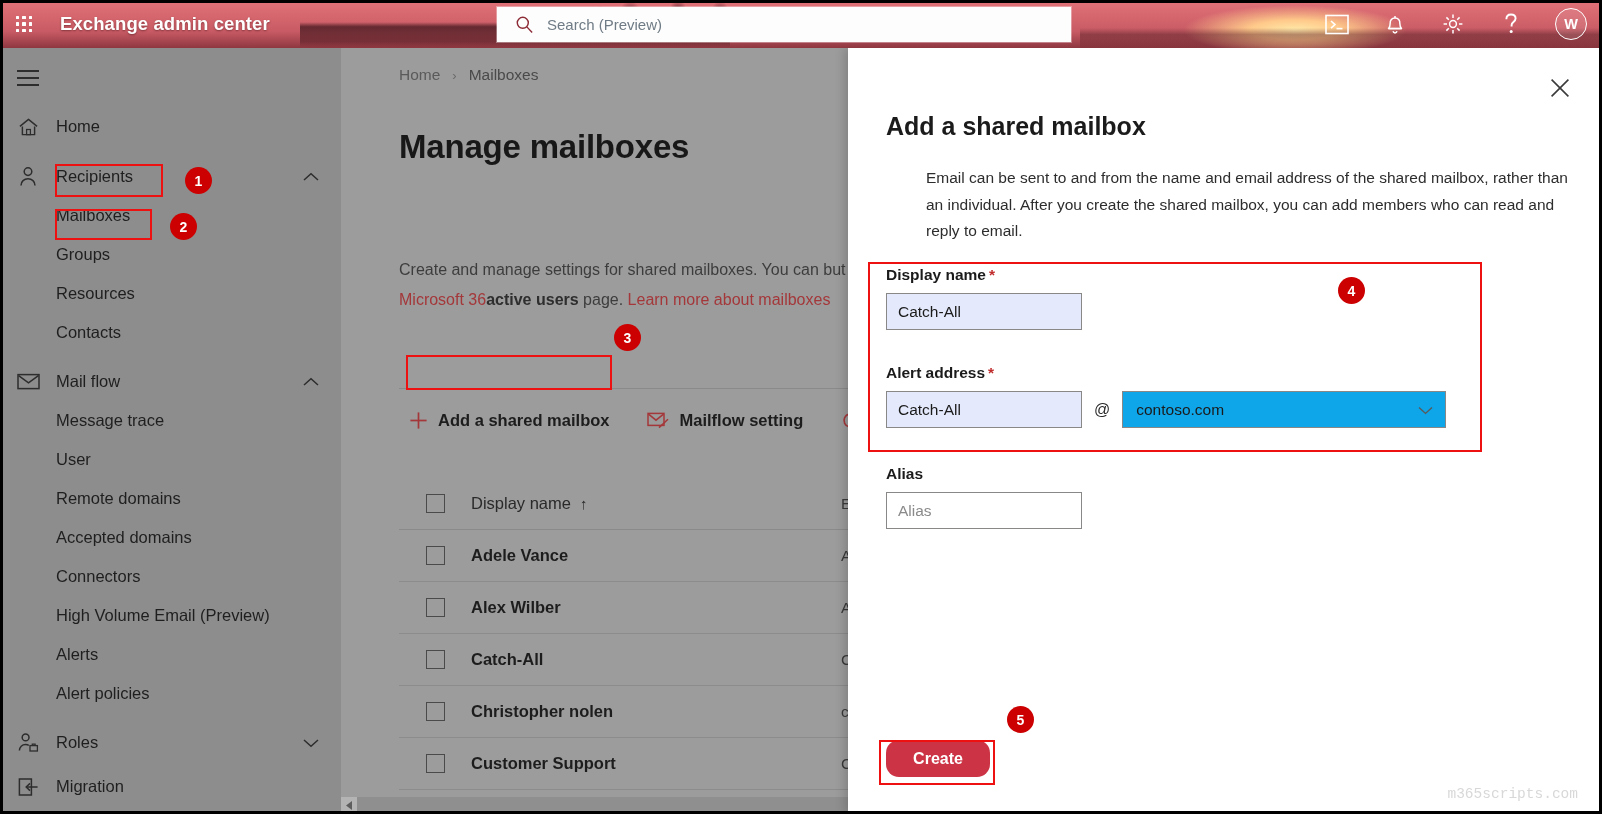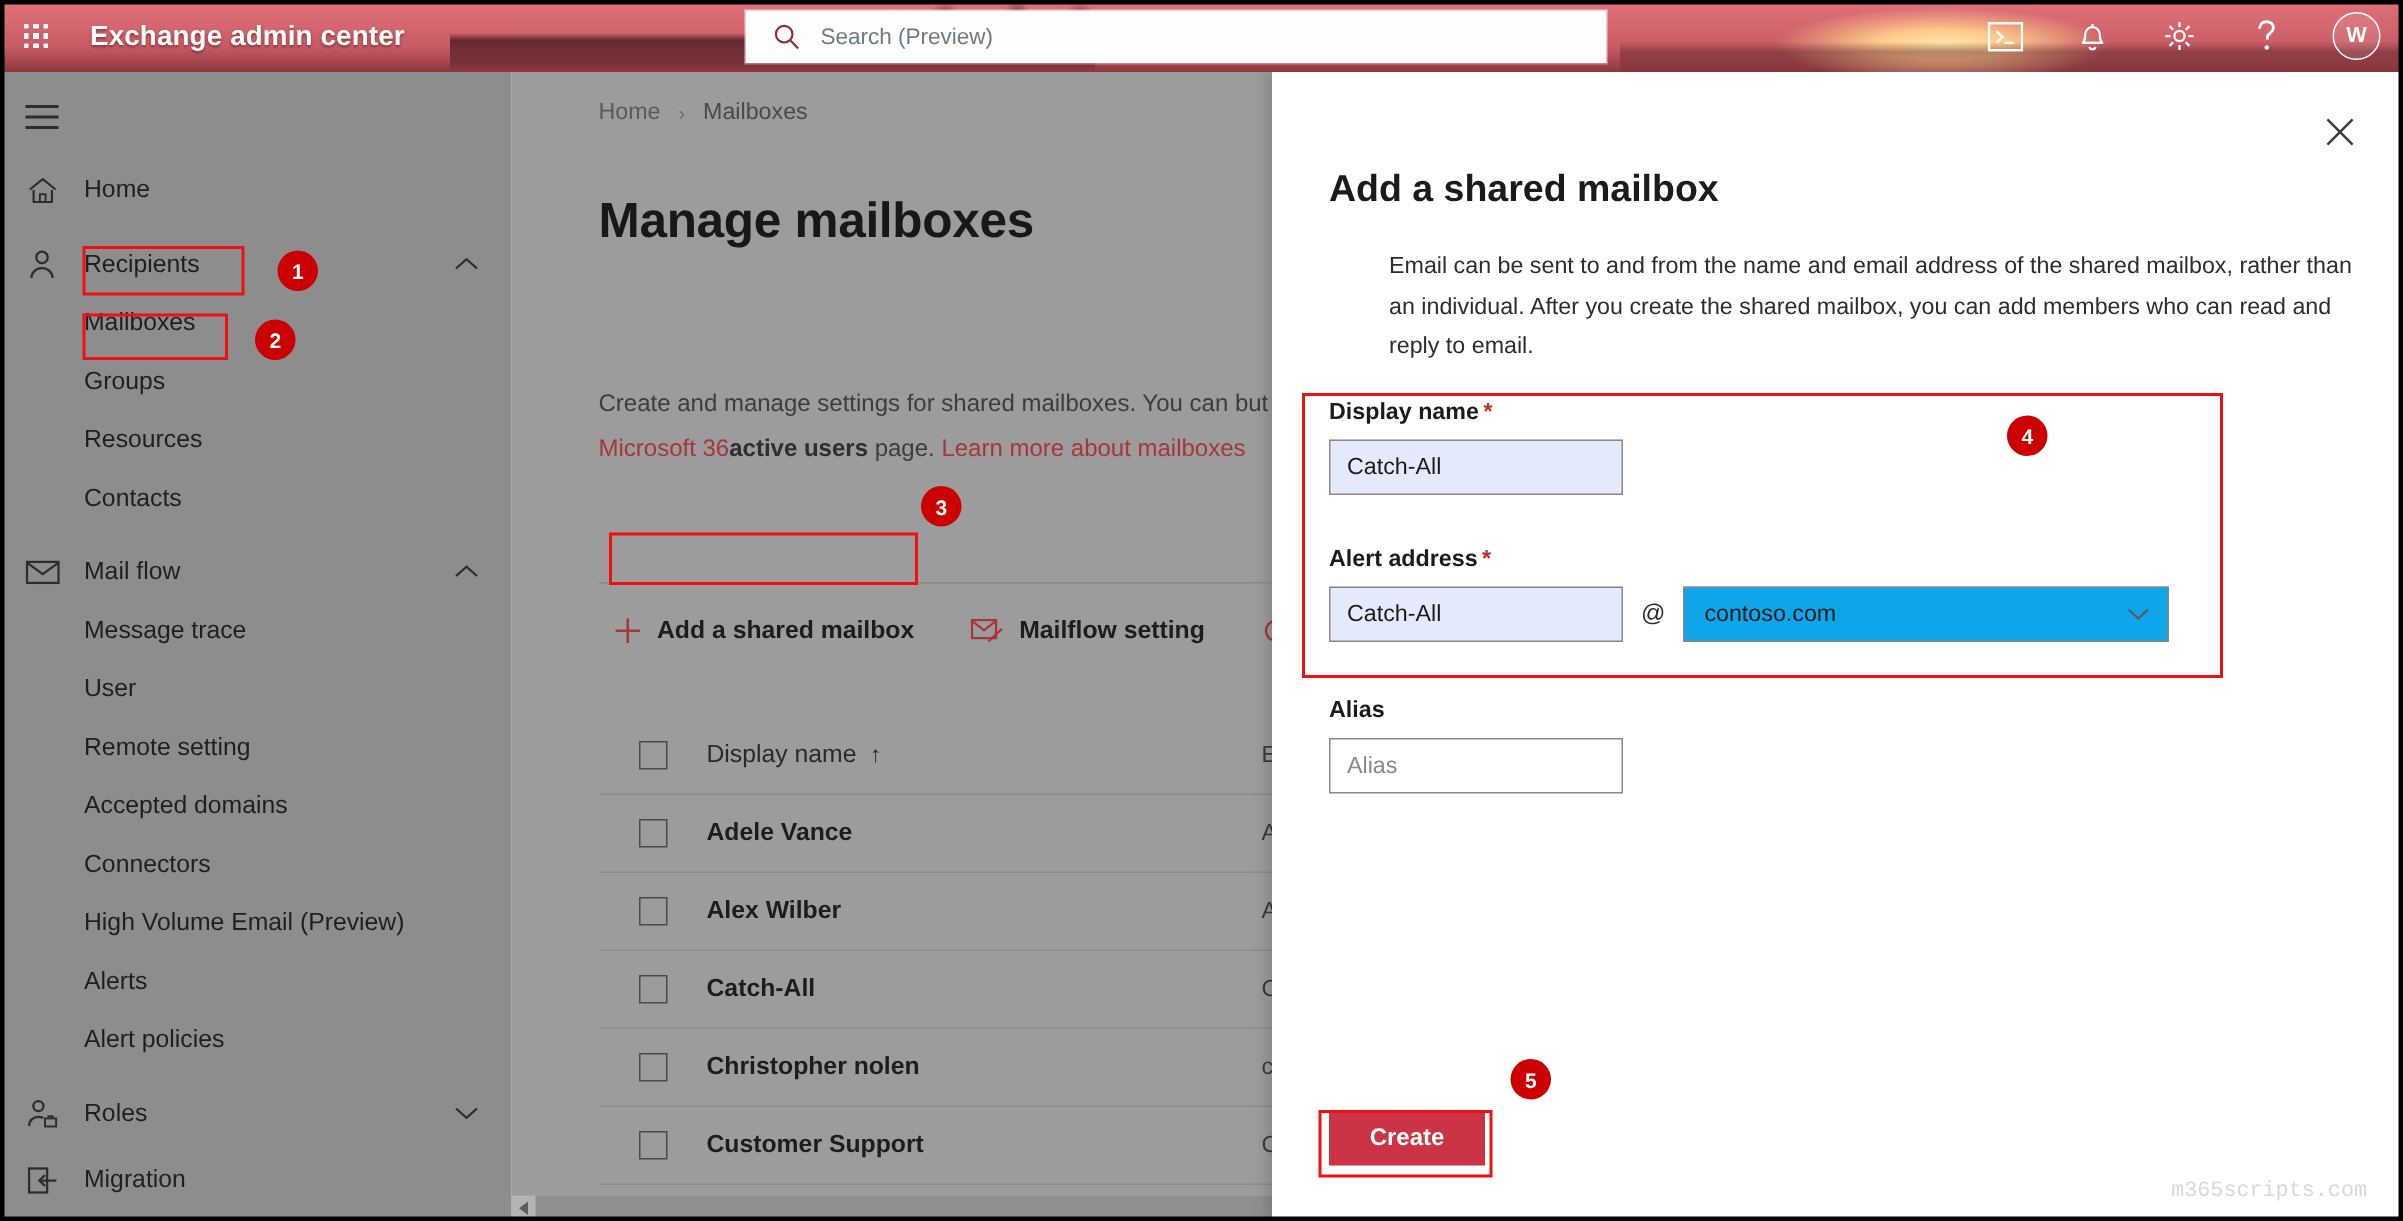--- a/index.html
+++ b/index.html
@@ -331,21 +331,21 @@
       </span>
     </div>
 
     <div class="navitem sub">
       <span class="nlabel">Message trace</span>
     </div>
     <div class="navitem sub">
       <span class="nlabel">User</span>
     </div>
     <div class="navitem sub">
-      <span class="nlabel">Remote setting</span>
+      <span class="nlabel">Remote domains</span>
     </div>
     <div class="navitem sub">
       <span class="nlabel">Accepted domains</span>
     </div>
     <div class="navitem sub">
       <span class="nlabel">Connectors</span>
     </div>
     <div class="navitem sub">
       <span class="nlabel">High Volume Email (Preview)</span>
     </div>
@@ -535,21 +535,21 @@
       </div>
     </div>
 
     <div class="field" style="left:38px; top:417px;">
       <div class="flabel">
         <span>Alias</span><span class="req"></span>
       </div>
       <div class="finput ph" style="width:196px;">Alias</div>
     </div>
 
-    <button class="create-btn" style="left:38px; top:692px;">Create</button>
+    <button class="create-btn" style="left:38px; top:692px;border-radius:13px;">Create</button>
   </div>
 
   <div class="hl-box" style="left:55px; top:164px; width:108px; height:33px;"></div>
   <div class="badge" style="left:185px; top:167px;">1</div>
 
   <div class="hl-box" style="left:55px; top:209px; width:97px; height:31px;"></div>
   <div class="badge" style="left:170px; top:213px;">2</div>
 
   <div class="hl-box" style="left:406px; top:355px; width:206px; height:35px;"></div>
   <div class="badge" style="left:614px; top:324px;">3</div>

